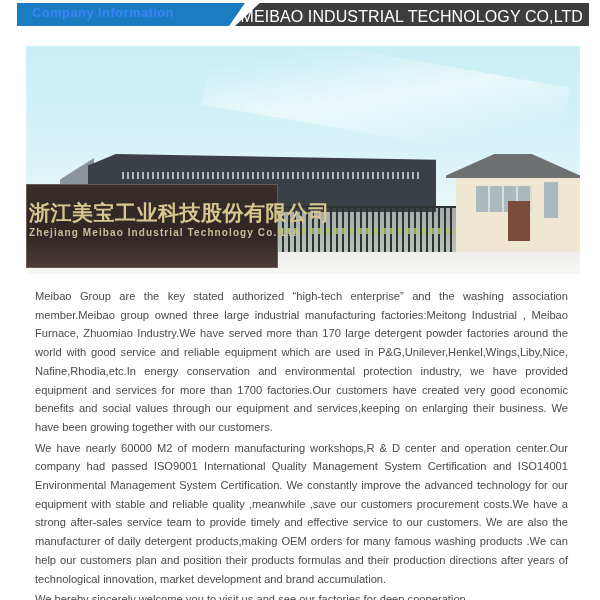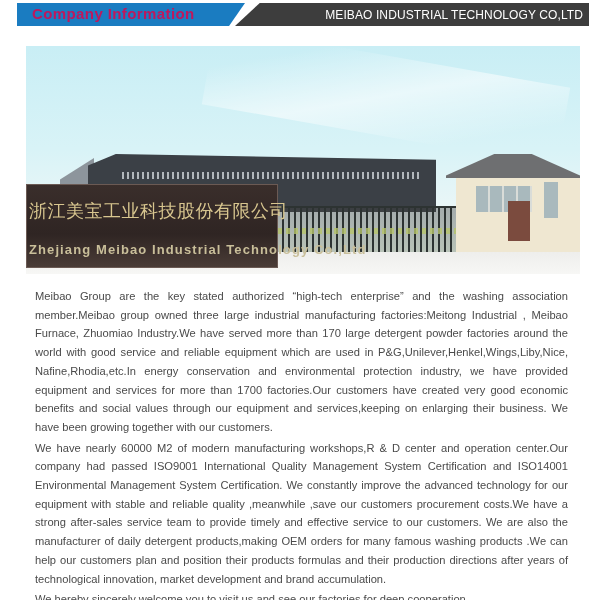--- a/index.html
+++ b/index.html
@@ -1,39 +1,39 @@
 <!DOCTYPE html>
 <html><head>
 <meta charset="utf-8">
 <style>
   html, body { margin: 0; padding: 0; background: #ffffff; }
   body { width: 600px; height: 600px; overflow: hidden; position: relative; font-family: "Liberation Sans", sans-serif; }
 
   .header { position: absolute; left: 0; top: 0; width: 600px; height: 27px; }
   .header-blue { position: absolute; left: 17px; top: 3px; width: 228px; height: 23px; background: #1a7cc1;
     clip-path: polygon(0 0, 100% 0, 93% 100%, 0 100%); }
-  .header-title { position: absolute; left: 32px; top: 5px; color: #be185d; font-weight: bold; font-size: 15px; letter-spacing: 0.4px; }
+  .header-title { position: absolute; left: 32px; top: 5px; color: #3b82f6; font-weight: bold; font-size: 13px; letter-spacing: 0.4px; }
   .header-dark { position: absolute; left: 235px; top: 3px; width: 354px; height: 23px; background: #3d3d3d;
     clip-path: polygon(7% 0, 100% 0, 100% 100%, 0 100%); }
-  .header-company { position: absolute; right: 17px; top: 8px; color: #ffffff; font-size: 12px; letter-spacing: 0.1px; }
+  .header-company { position: absolute; right: 17px; top: 8px; color: #ffffff; font-size: 16px; letter-spacing: 0.1px; }
 
   .photo { position: absolute; left: 26px; top: 46px; width: 554px; height: 228px; overflow: hidden;
     background: linear-gradient(180deg, #c9eef5 0%, #d8f3f7 45%, #e9f6f7 70%, #f4f6f4 100%); }
   .cloud { position: absolute; left: 180px; top: 10px; width: 360px; height: 80px;
     background: linear-gradient(160deg, rgba(255,255,255,0) 20%, rgba(255,255,255,0.55) 50%, rgba(255,255,255,0) 80%); transform: rotate(10deg); }
   .warehouse { position: absolute; left: 62px; top: 108px; width: 348px; height: 58px; background: #3b4046;
     clip-path: polygon(8% 0, 100% 10%, 100% 100%, 0 100%, 0 20%); }
   .warehouse-side { position: absolute; left: 34px; top: 112px; width: 34px; height: 54px; background: #8d959c;
     clip-path: polygon(100% 0, 100% 100%, 0 100%, 0 40%); }
   .warehouse-windows { position: absolute; left: 96px; top: 126px; width: 300px; height: 7px;
     background: repeating-linear-gradient(90deg, #cfd4d8 0 2px, #3b4046 2px 5px); opacity: 0.8; }
   .sign { position: absolute; left: 0; top: 138px; width: 250px; height: 82px;
     background: linear-gradient(180deg, #3a2e2b 0%, #2f2523 60%, #4a3c37 100%); border: 1px solid #6b5a54; }
-  .sign-cn { position: absolute; left: 2px; top: 14px; color: #d8c68f; font-family: "DejaVu Sans", sans-serif; font-size: 18px; font-weight: normal; letter-spacing: 0.5px; white-space: nowrap; }
-  .sign-en { position: absolute; left: 2px; top: 57px; color: #c9bf9a; font-size: 13px; font-weight: bold; letter-spacing: 1.1px; white-space: nowrap; }
+  .sign-cn { position: absolute; left: 2px; top: 14px; color: #d8c68f; font-family: "DejaVu Sans", sans-serif; font-size: 21px; font-weight: bold; letter-spacing: 0.5px; white-space: nowrap; }
+  .sign-en { position: absolute; left: 2px; top: 42px; color: #c9bf9a; font-size: 10px; font-weight: bold; letter-spacing: 1.1px; white-space: nowrap; }
   .gate { position: absolute; left: 250px; top: 160px; width: 210px; height: 46px;
     background: repeating-linear-gradient(90deg, #2d3332 0 2px, transparent 2px 6px),
                 linear-gradient(180deg, rgba(60,60,60,0.4), rgba(80,100,70,0.35));
     border-top: 2px solid #2d3332; }
   .gate-dots { position: absolute; left: 252px; top: 182px; width: 180px; height: 6px;
     background: repeating-linear-gradient(90deg, #b6c46a 0 4px, transparent 4px 8px); opacity: 0.8; }
   .guardhouse { position: absolute; left: 430px; top: 132px; width: 124px; height: 78px; background: #efe7d1; }
   .guardhouse-roof { position: absolute; left: 420px; top: 108px; width: 134px; height: 24px; background: #6e6f71;
     clip-path: polygon(36% 0, 64% 0, 100% 90%, 100% 100%, 0 100%, 0 90%); }
   .guardhouse-window { position: absolute; left: 450px; top: 140px; width: 56px; height: 26px;

